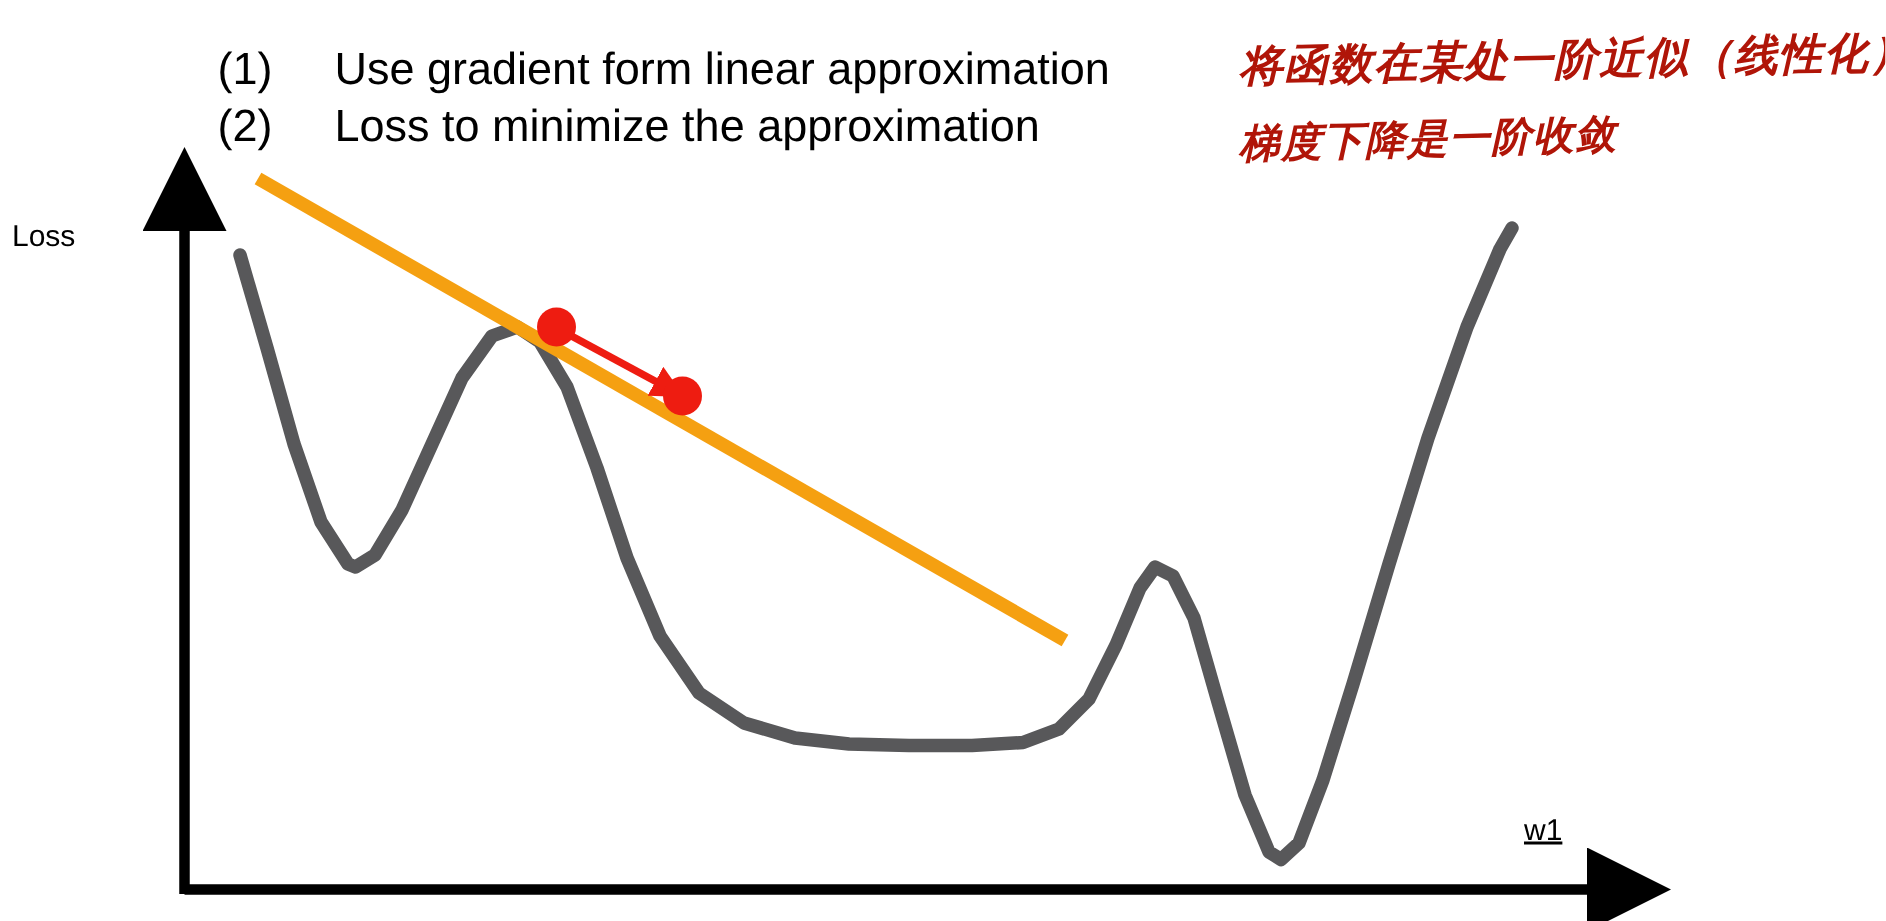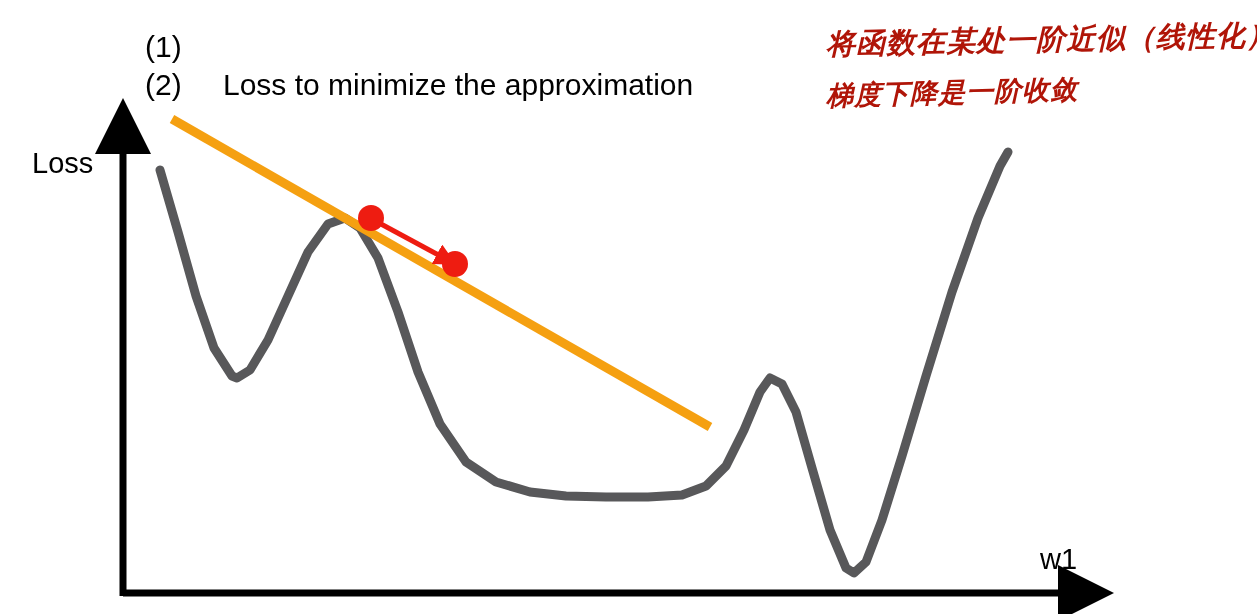--- a/index.html
+++ b/index.html
@@ -69,31 +69,31 @@
     left: 826px;
     top: 78px;
     font-size: 27px;
     letter-spacing: 1px;
     transform: rotate(-1.5deg);
     transform-origin: left center;
   }
   .axis-label {
     position: absolute;
     color: #000000;
-    font-size: 29px;
+    font-size: 20px;
     white-space: nowrap;
-    margin-left: 24px;
   }
   #y-axis-label {
     left: 8px;
     top: 147px;
   }
   #x-axis-label {
     left: 1016px;
     top: 543px;
+    text-decoration: underline;
   }
 </style>
 </head>
 <body>
 
 <div id="slide">
 
   <svg id="figure-svg" viewBox="0 0 1257 614">
     <defs>
       <marker id="axis-arrow" markerWidth="11" markerHeight="11" refX="2" refY="4" orient="auto" markerUnits="strokeWidth">
@@ -114,20 +114,21 @@
 
     <line id="step-arrow" stroke="#EE1C11" stroke-width="5" stroke-linecap="butt" marker-end="url(#step-arrow-head)" x1="381" y1="224" x2="444" y2="258"></line>
 
     <circle id="marker-0" cx="371" cy="218" r="13" fill="#EE1C11"></circle>
     <circle id="marker-1" cx="455" cy="264" r="13" fill="#EE1C11"></circle>
   </svg>
 
   <div class="bullet-list">
     <div class="bullet-row">
       <span class="bullet-marker">(1)</span>
+      <span class="bullet-text">Use gradient form linear approximation</span>
     </div>
     <div class="bullet-row">
       <span class="bullet-marker">(2)</span>
       <span class="bullet-text">Loss to minimize the approximation</span>
     </div>
   </div>
 
   <div class="annotation" id="annotation-0">将函数在某处一阶近似（线性化）</div>
   <div class="annotation" id="annotation-1">梯度下降是一阶收敛</div>
 

